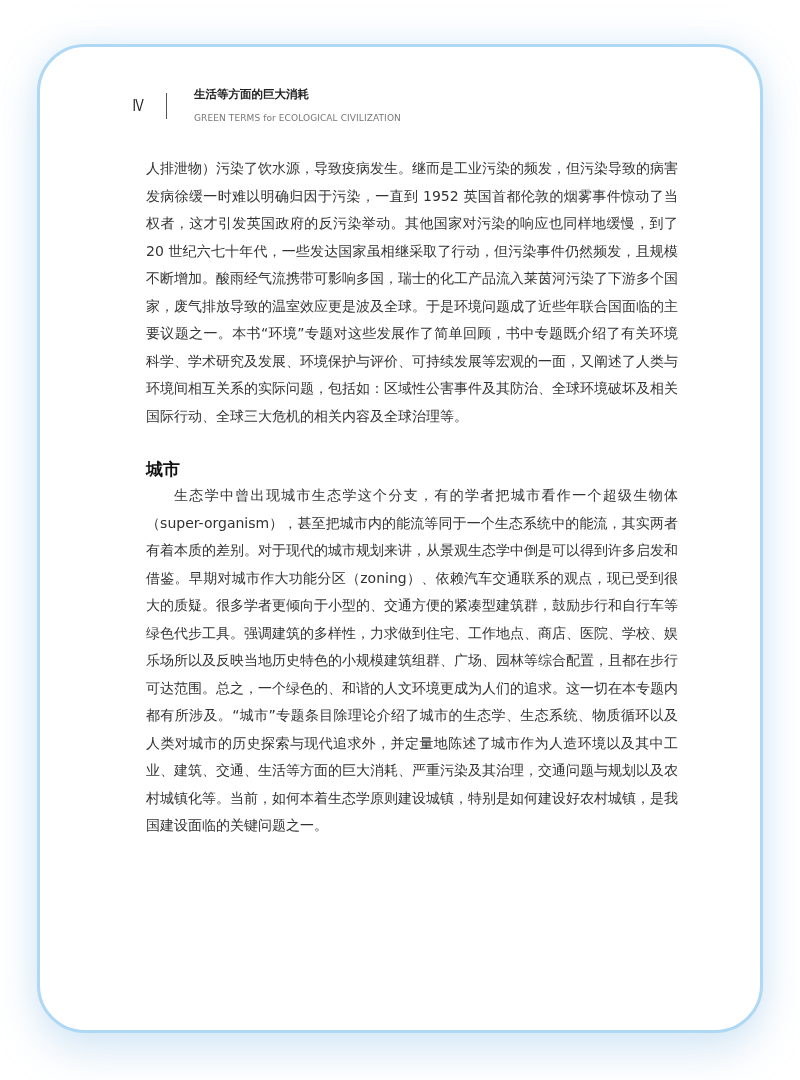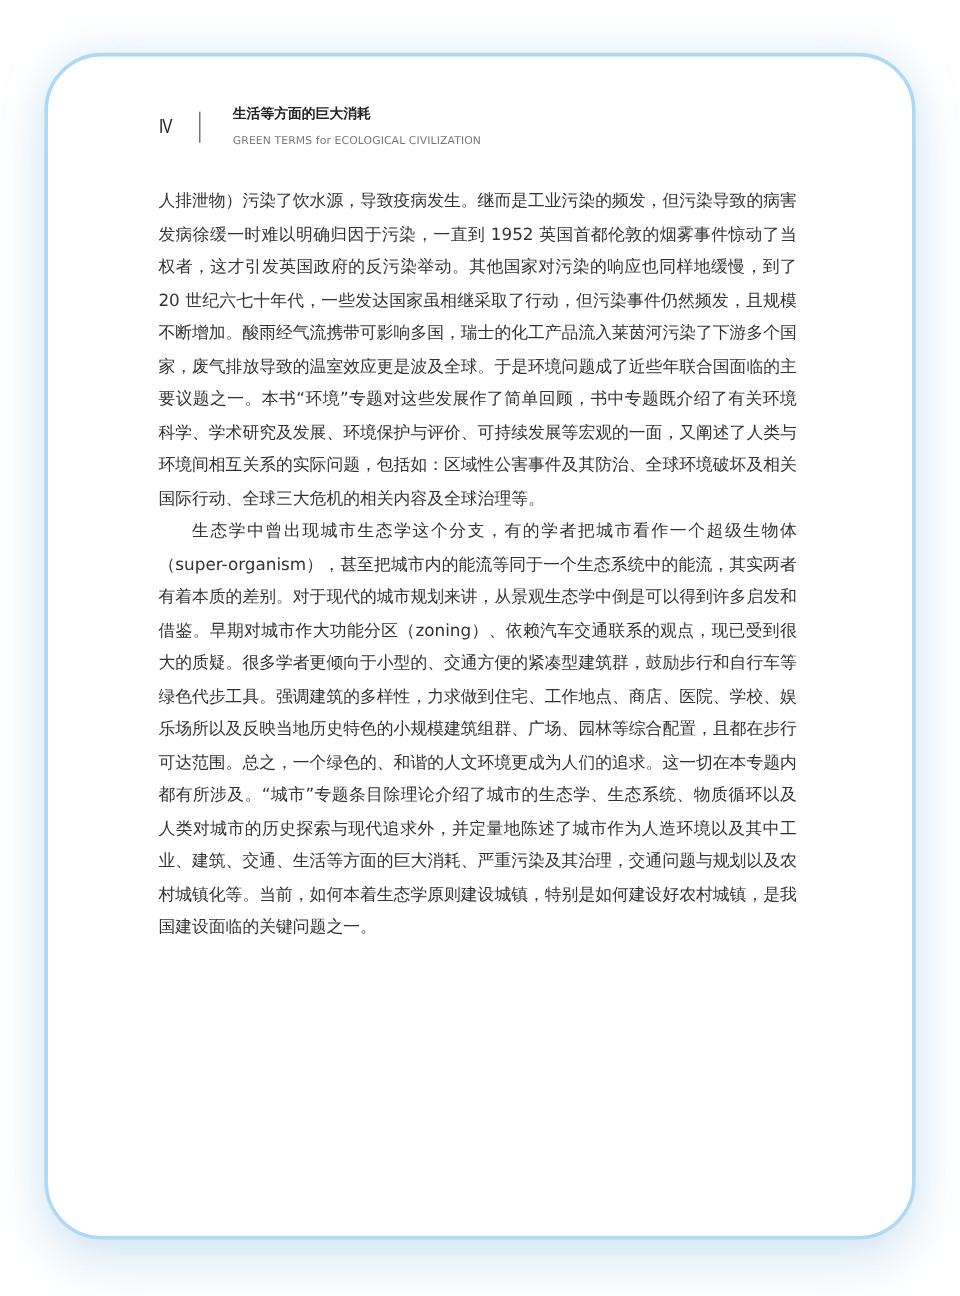--- a/index.html
+++ b/index.html
@@ -16,21 +16,21 @@
       position: absolute; left: 96px; top: 88px; height: 36px; display: flex; align-items: center;
     }
     .page-num {
       font-family: "Liberation Sans", sans-serif; font-size: 17px; color: #222; transform: scaleX(0.75);
       width: 20px; letter-spacing: -1px; margin-left: 34px;
     }
     .divider { width: 1px; height: 26px; background: #555; margin-left: 16px; margin-right: 27px; }
     .title-block { display: flex; flex-direction: column; line-height: 1.1; }
     .title-cn { font-size: 11.5px; font-weight: bold; color: #222; }
     .title-en { font-size: 9px; color: #777; letter-spacing: 0.1px; margin-top: 14px; }
-    .content { position: absolute; left: 132px; top: 155px; width: 532px; color: #333; }
+    .content { position: absolute; left: 146px; top: 155px; width: 532px; color: #333; }
     .para { font-size: 14px; line-height: 27.5px; text-align: justify; margin: 0; }
     .para.indent { text-indent: 28px; }
     .section-title { font-size: 17px; font-weight: bold; color: #111; margin: 0; line-height: 26px; }
     .sec-city { margin-top: 26px; }
     .sec-arch { margin-top: 24px; }
   </style>
 </head>
 <body>
 
 <div class="card"></div>
@@ -40,15 +40,16 @@
   <span class="divider"></span>
   <div class="title-block">
     <span class="title-cn">生活等方面的巨大消耗</span>
     <span class="title-en">GREEN TERMS for ECOLOGICAL CIVILIZATION</span>
   </div>
 </div>
 
 <div class="content">
   <p class="para">人排泄物）污染了饮水源，导致疫病发生。继而是工业污染的频发，但污染导致的病害发病徐缓一时难以明确归因于污染，一直到 1952 英国首都伦敦的烟雾事件惊动了当权者，这才引发英国政府的反污染举动。其他国家对污染的响应也同样地缓慢，到了 20 世纪六七十年代，一些发达国家虽相继采取了行动，但污染事件仍然频发，且规模不断增加。酸雨经气流携带可影响多国，瑞士的化工产品流入莱茵河污染了下游多个国家，废气排放导致的温室效应更是波及全球。于是环境问题成了近些年联合国面临的主要议题之一。本书“环境”专题对这些发展作了简单回顾，书中专题既介绍了有关环境科学、学术研究及发展、环境保护与评价、可持续发展等宏观的一面，又阐述了人类与环境间相互关系的实际问题，包括如：区域性公害事件及其防治、全球环境破坏及相关国际行动、全球三大危机的相关内容及全球治理等。</p>
 
+  <h2 class="section-title sec-city">城市</h2>
   <p class="para indent">生态学中曾出现城市生态学这个分支，有的学者把城市看作一个超级生物体（super-organism），甚至把城市内的能流等同于一个生态系统中的能流，其实两者有着本质的差别。对于现代的城市规划来讲，从景观生态学中倒是可以得到许多启发和借鉴。早期对城市作大功能分区（zoning）、依赖汽车交通联系的观点，现已受到很大的质疑。很多学者更倾向于小型的、交通方便的紧凑型建筑群，鼓励步行和自行车等绿色代步工具。强调建筑的多样性，力求做到住宅、工作地点、商店、医院、学校、娱乐场所以及反映当地历史特色的小规模建筑组群、广场、园林等综合配置，且都在步行可达范围。总之，一个绿色的、和谐的人文环境更成为人们的追求。这一切在本专题内都有所涉及。“城市”专题条目除理论介绍了城市的生态学、生态系统、物质循环以及人类对城市的历史探索与现代追求外，并定量地陈述了城市作为人造环境以及其中工业、建筑、交通、生活等方面的巨大消耗、严重污染及其治理，交通问题与规划以及农村城镇化等。当前，如何本着生态学原则建设城镇，特别是如何建设好农村城镇，是我国建设面临的关键问题之一。</p>
 
 </div>
 
 </body></html>

